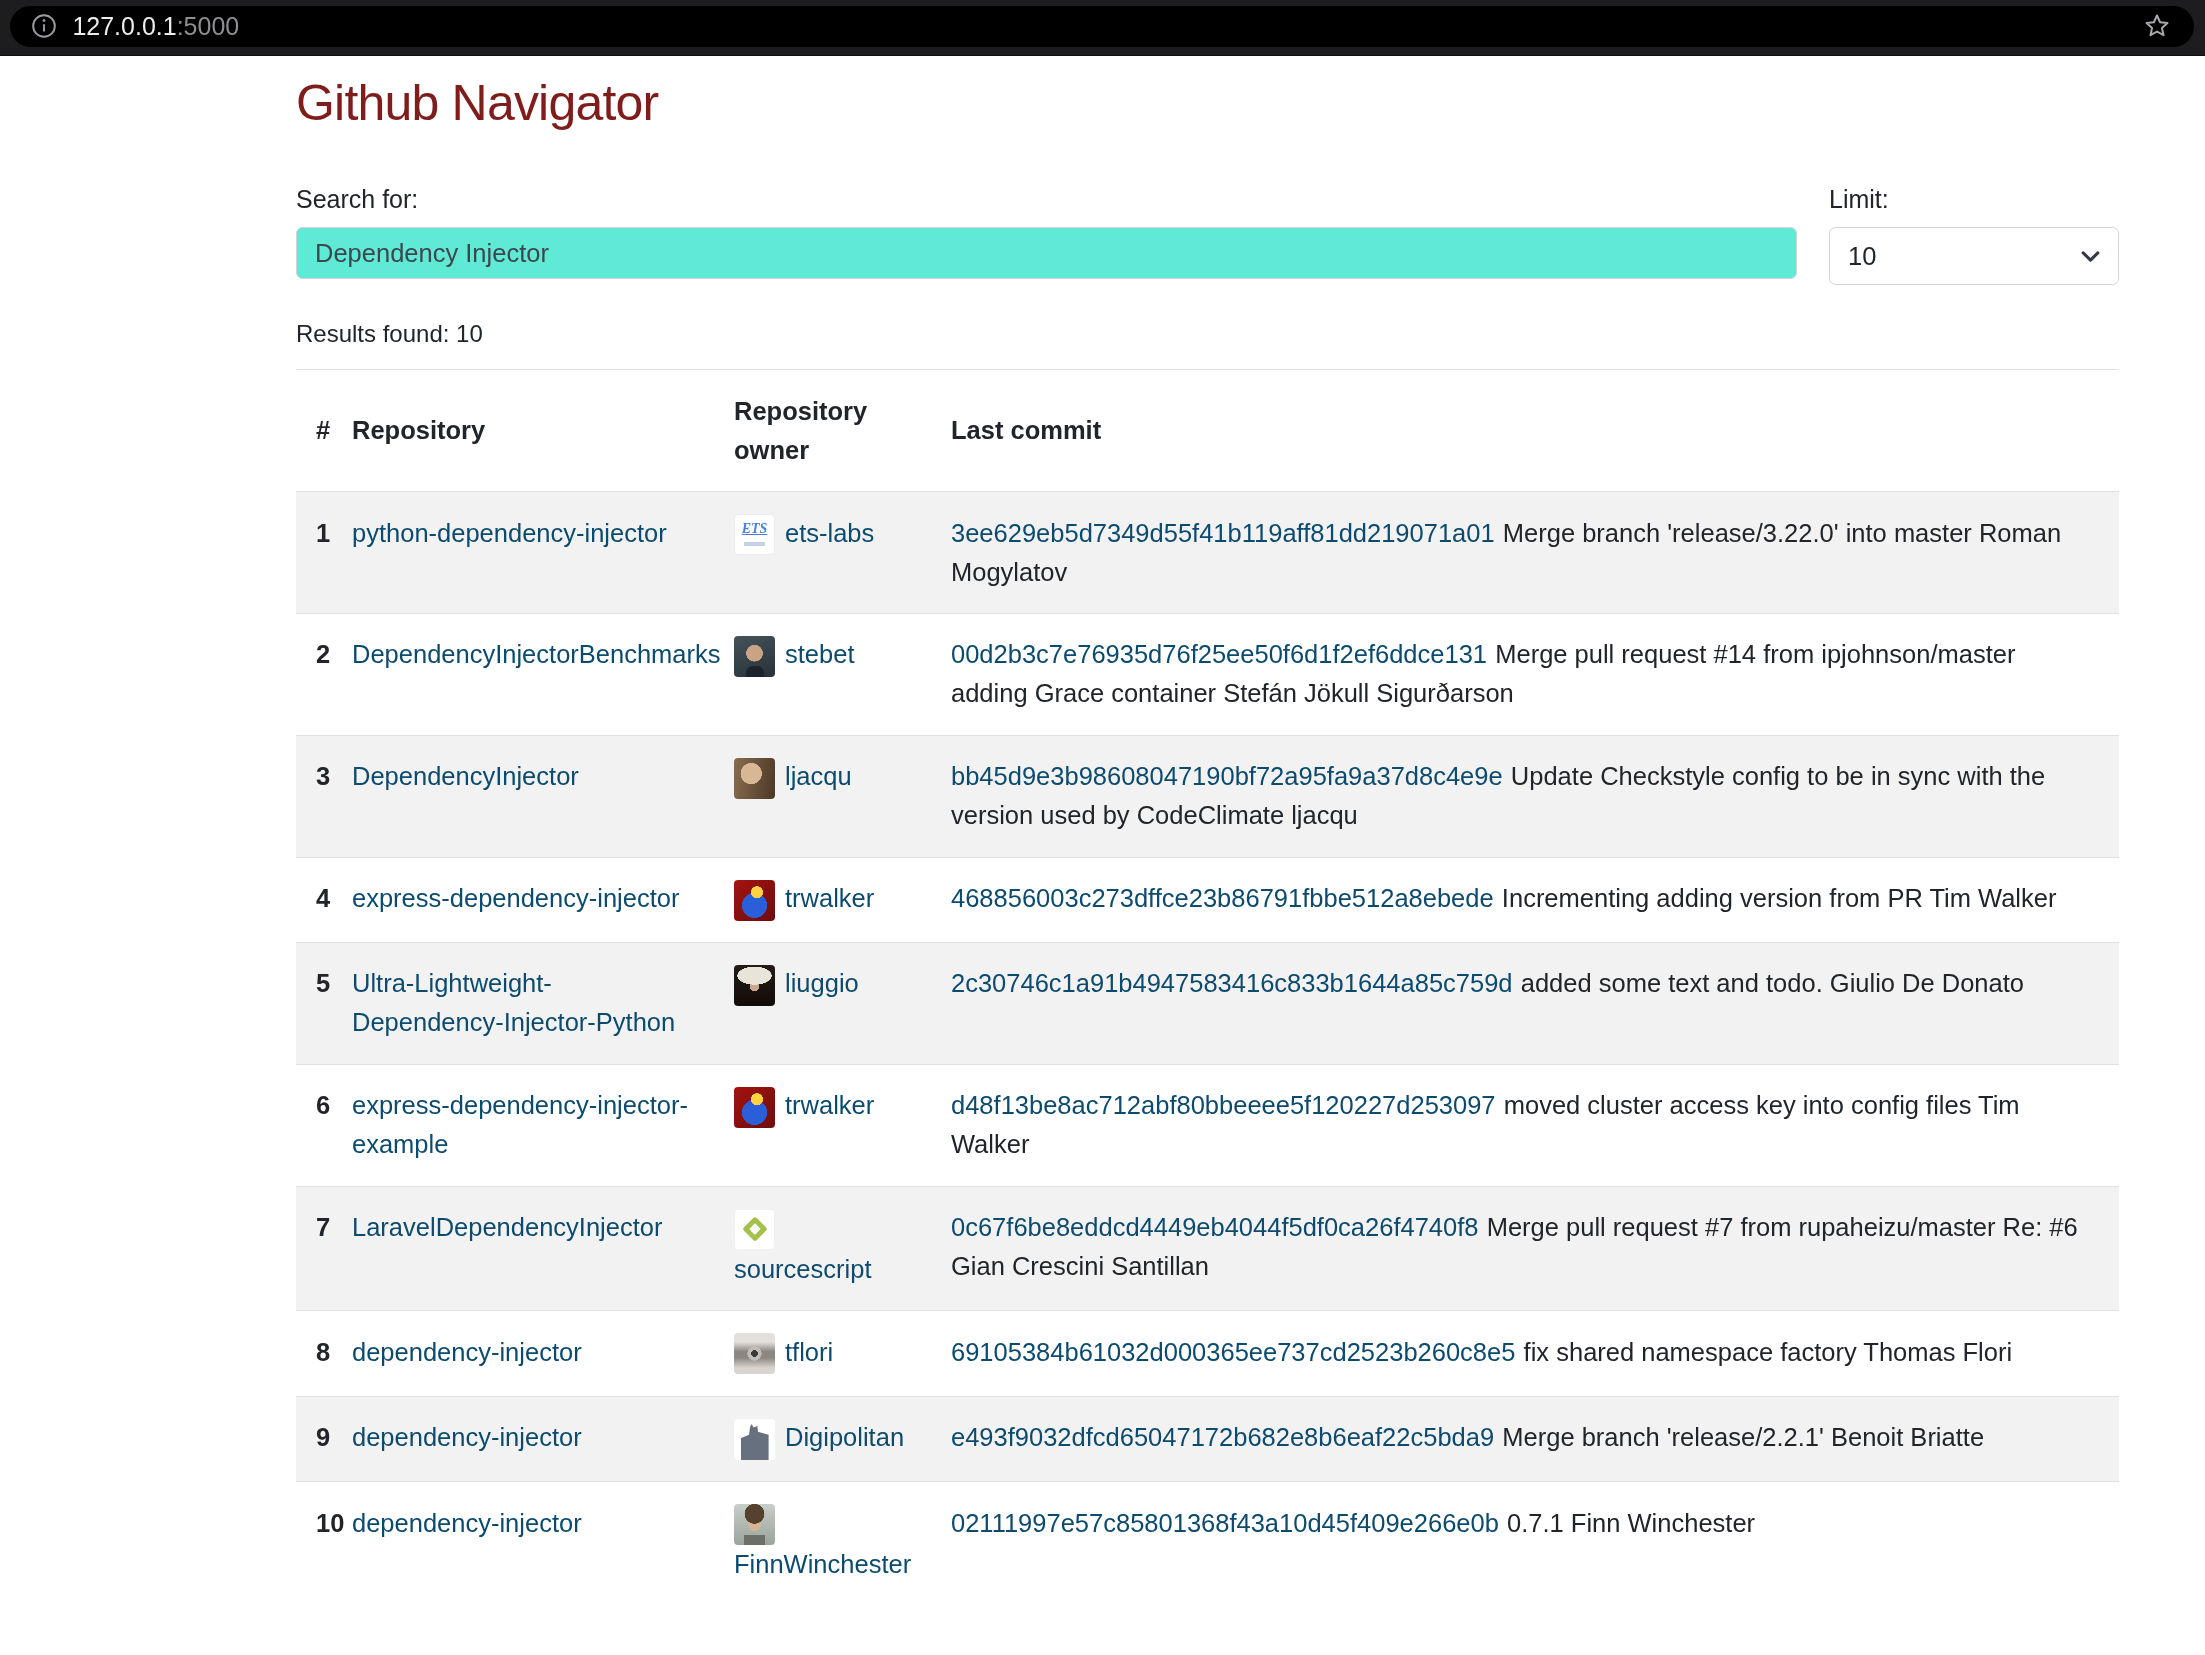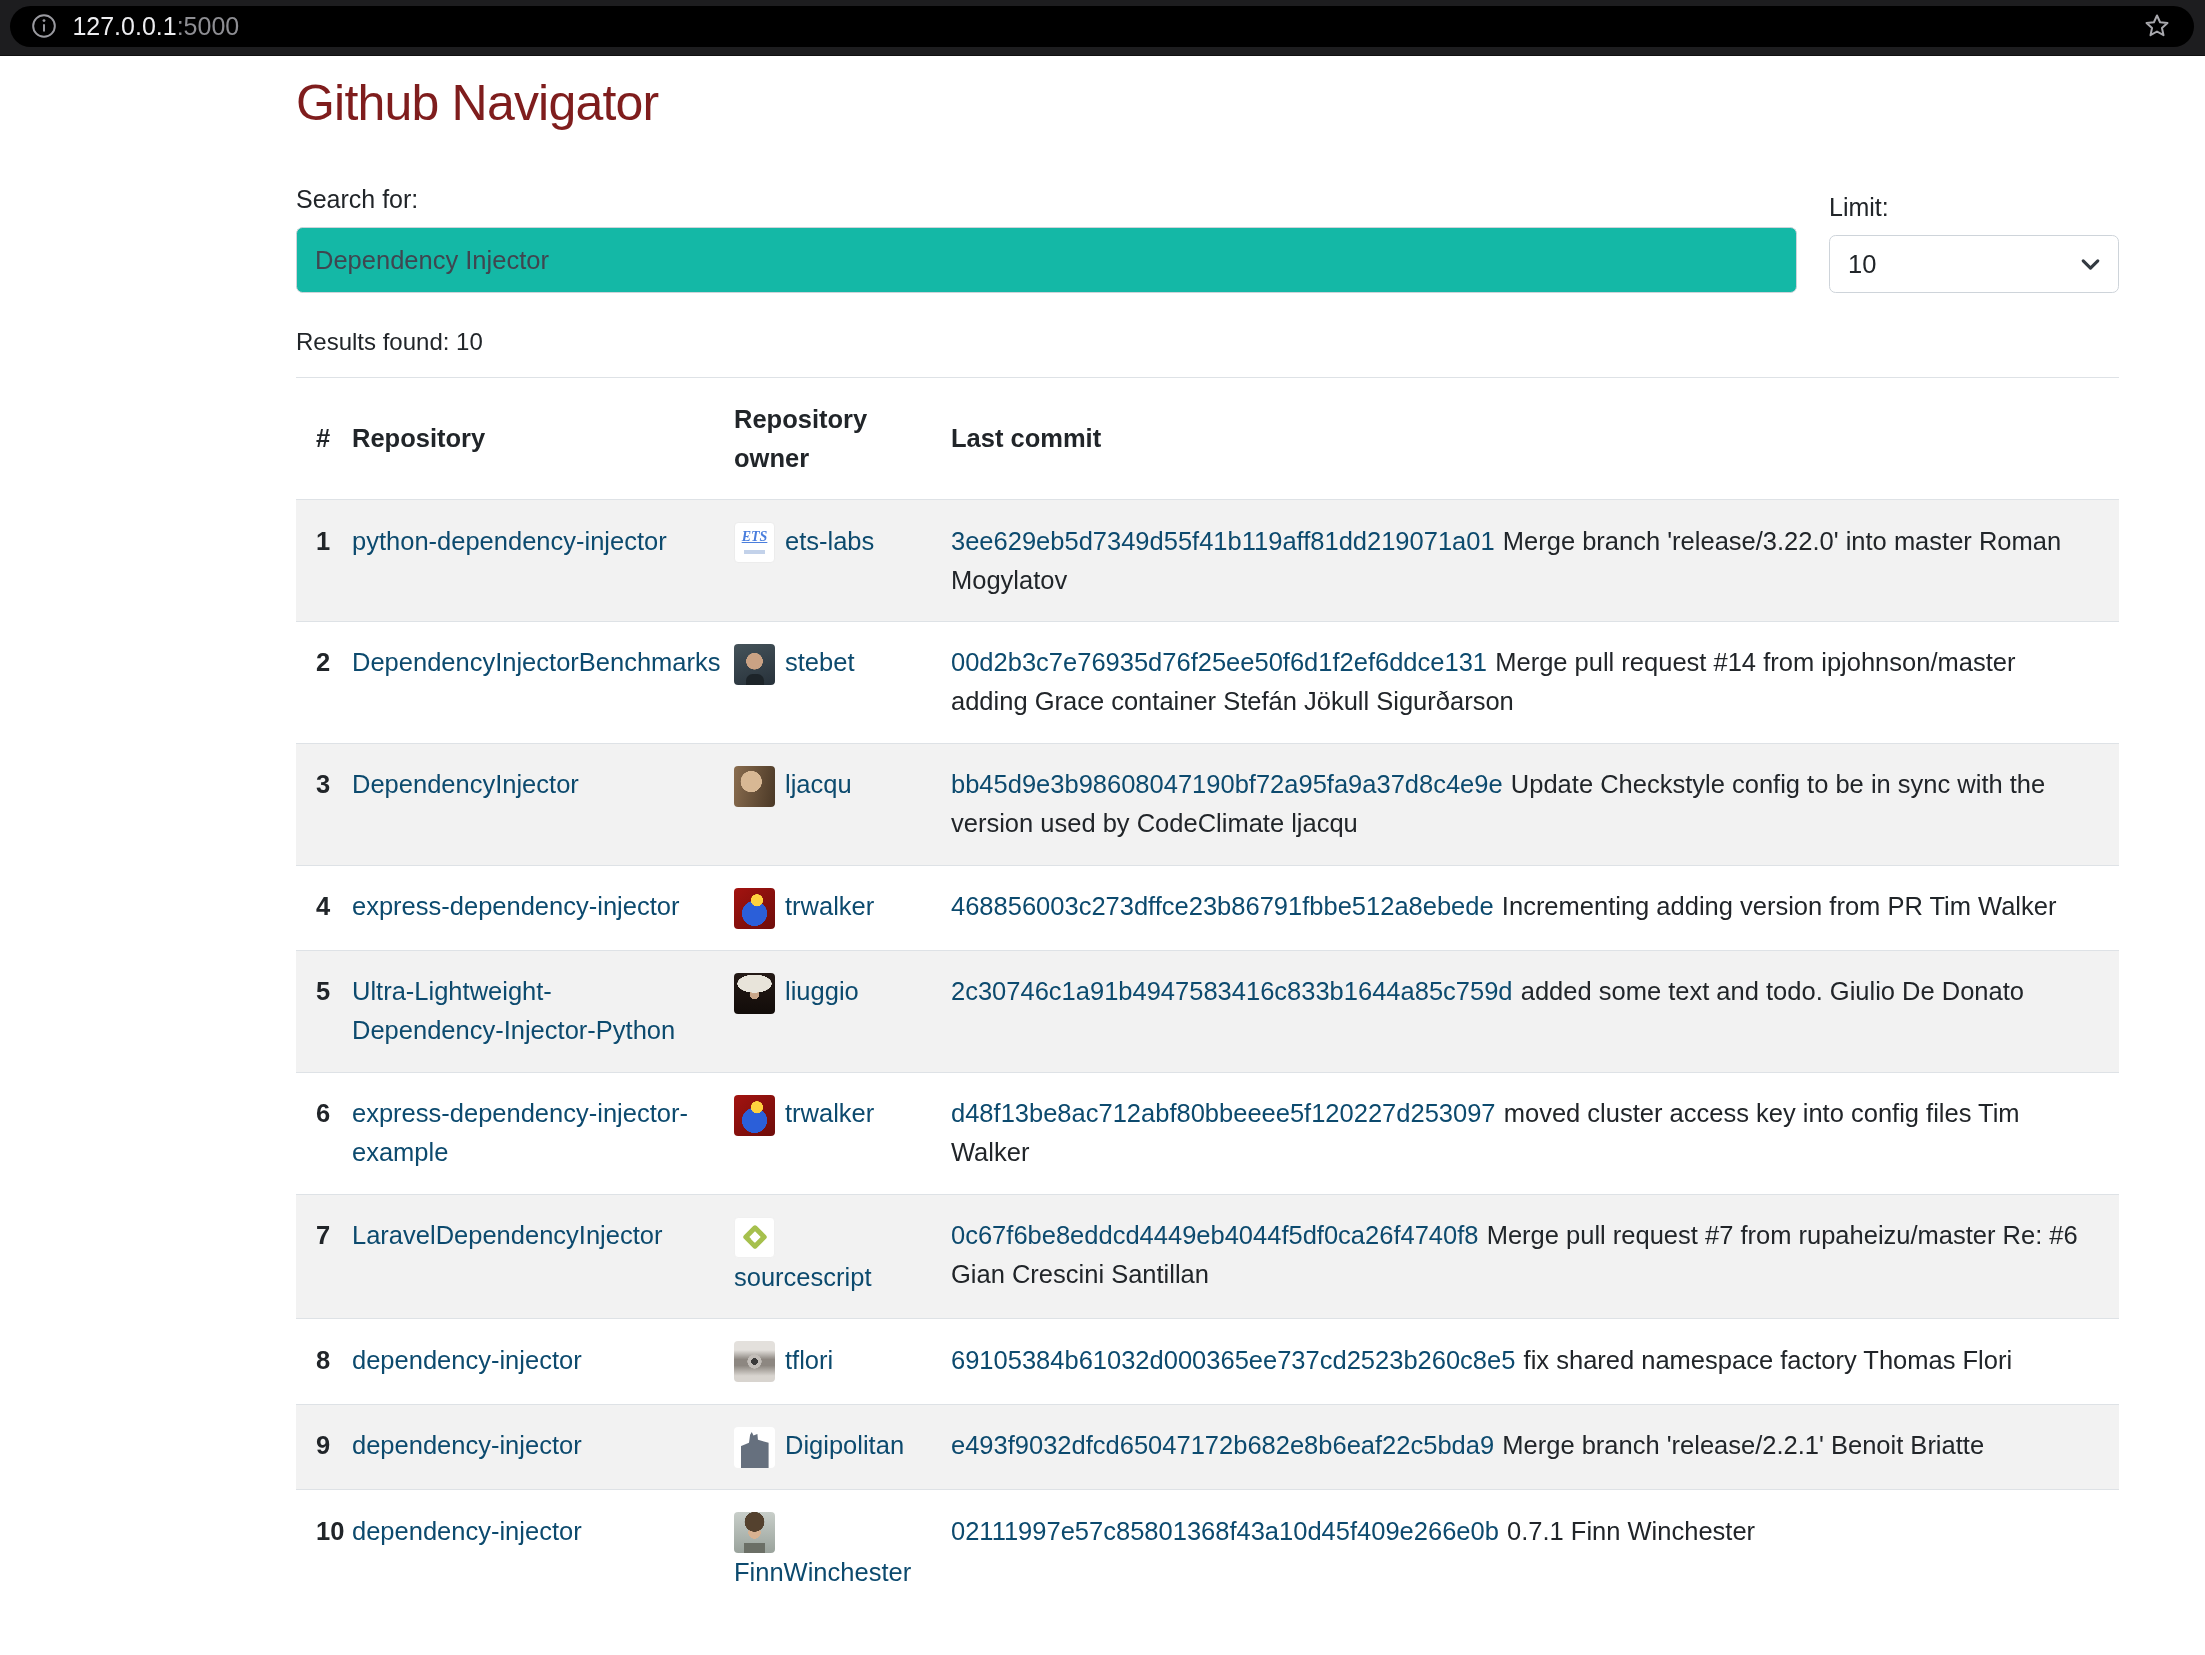--- a/index.html
+++ b/index.html
@@ -11,26 +11,26 @@
   .chrome{height:55px;background:#1d1d1f;position:relative;border-bottom:1.6px solid #111;}
   .chrome-pill{position:absolute;left:10px;right:11.5px;top:5.8px;height:41px;background:#000000;
     border-radius:20.6px;display:flex;align-items:center;padding:0 21.4px;box-sizing:border-box;}
   .info-ic{width:26px;height:26px;flex:0 0 auto;}
   .url{color:#ededf0;font-size:25px;margin-left:15px;white-space:nowrap;}
   .url .port{color:#8e8e93;}
   .star{margin-left:auto;width:30px;height:30px;cursor:pointer;}
   
   .container{margin-left:296px;width:1823px;}
   h1{font-size:50px;font-weight:400;letter-spacing:-0.8px;margin:18px 0 53px;color:#7f1d1d;}
-  .form-row{display:flex;gap:32px;align-items:flex-end;}
+  .form-row{display:flex;gap:32px;align-items:flex-start;}
   .field{flex:1;}
   .field.limit{flex:0 0 290px;}
   .flabel{display:block;font-size:25px;margin-bottom:13px;}
-  .tinput{width:100%;box-sizing:border-box;height:66px;border:0.8px solid #ced4da;border-radius:6.6px;
-    padding:0 18px;font-size:25.5px;color:#3f4650;font-family:"Liberation Sans",sans-serif;outline:none;background:#14b8a6;}
+  .tinput{width:100%;box-sizing:border-box;height:52px;border:0.8px solid #ced4da;border-radius:6.6px;
+    padding:0 18px;font-size:25.5px;color:#3f4650;font-family:"Liberation Sans",sans-serif;outline:none;background:#5eead4;}
   .select-wrap{position:relative;}
   .tselect{width:100%;box-sizing:border-box;height:58px;border:0.8px solid #ced4da;border-radius:6.6px;
     padding:0 18px;font-size:25.5px;color:#212529;font-family:"Liberation Sans",sans-serif;
     -webkit-appearance:none;appearance:none;background:#fff;outline:none;}
   .chev{position:absolute;right:16.5px;top:50%;transform:translateY(-50%);pointer-events:none;width:25px;height:25px;}
   .results{margin:35px 0 0;font-size:24px;}
   
   table{width:100%;border-collapse:collapse;margin-top:21.4px;table-layout:fixed;font-size:25.5px;}
   th{text-align:left;padding:21.4px 20px;border-top:0.8px solid #dee2e6;border-bottom:1.6px solid #dee2e6;
      font-weight:700;line-height:39px;}

